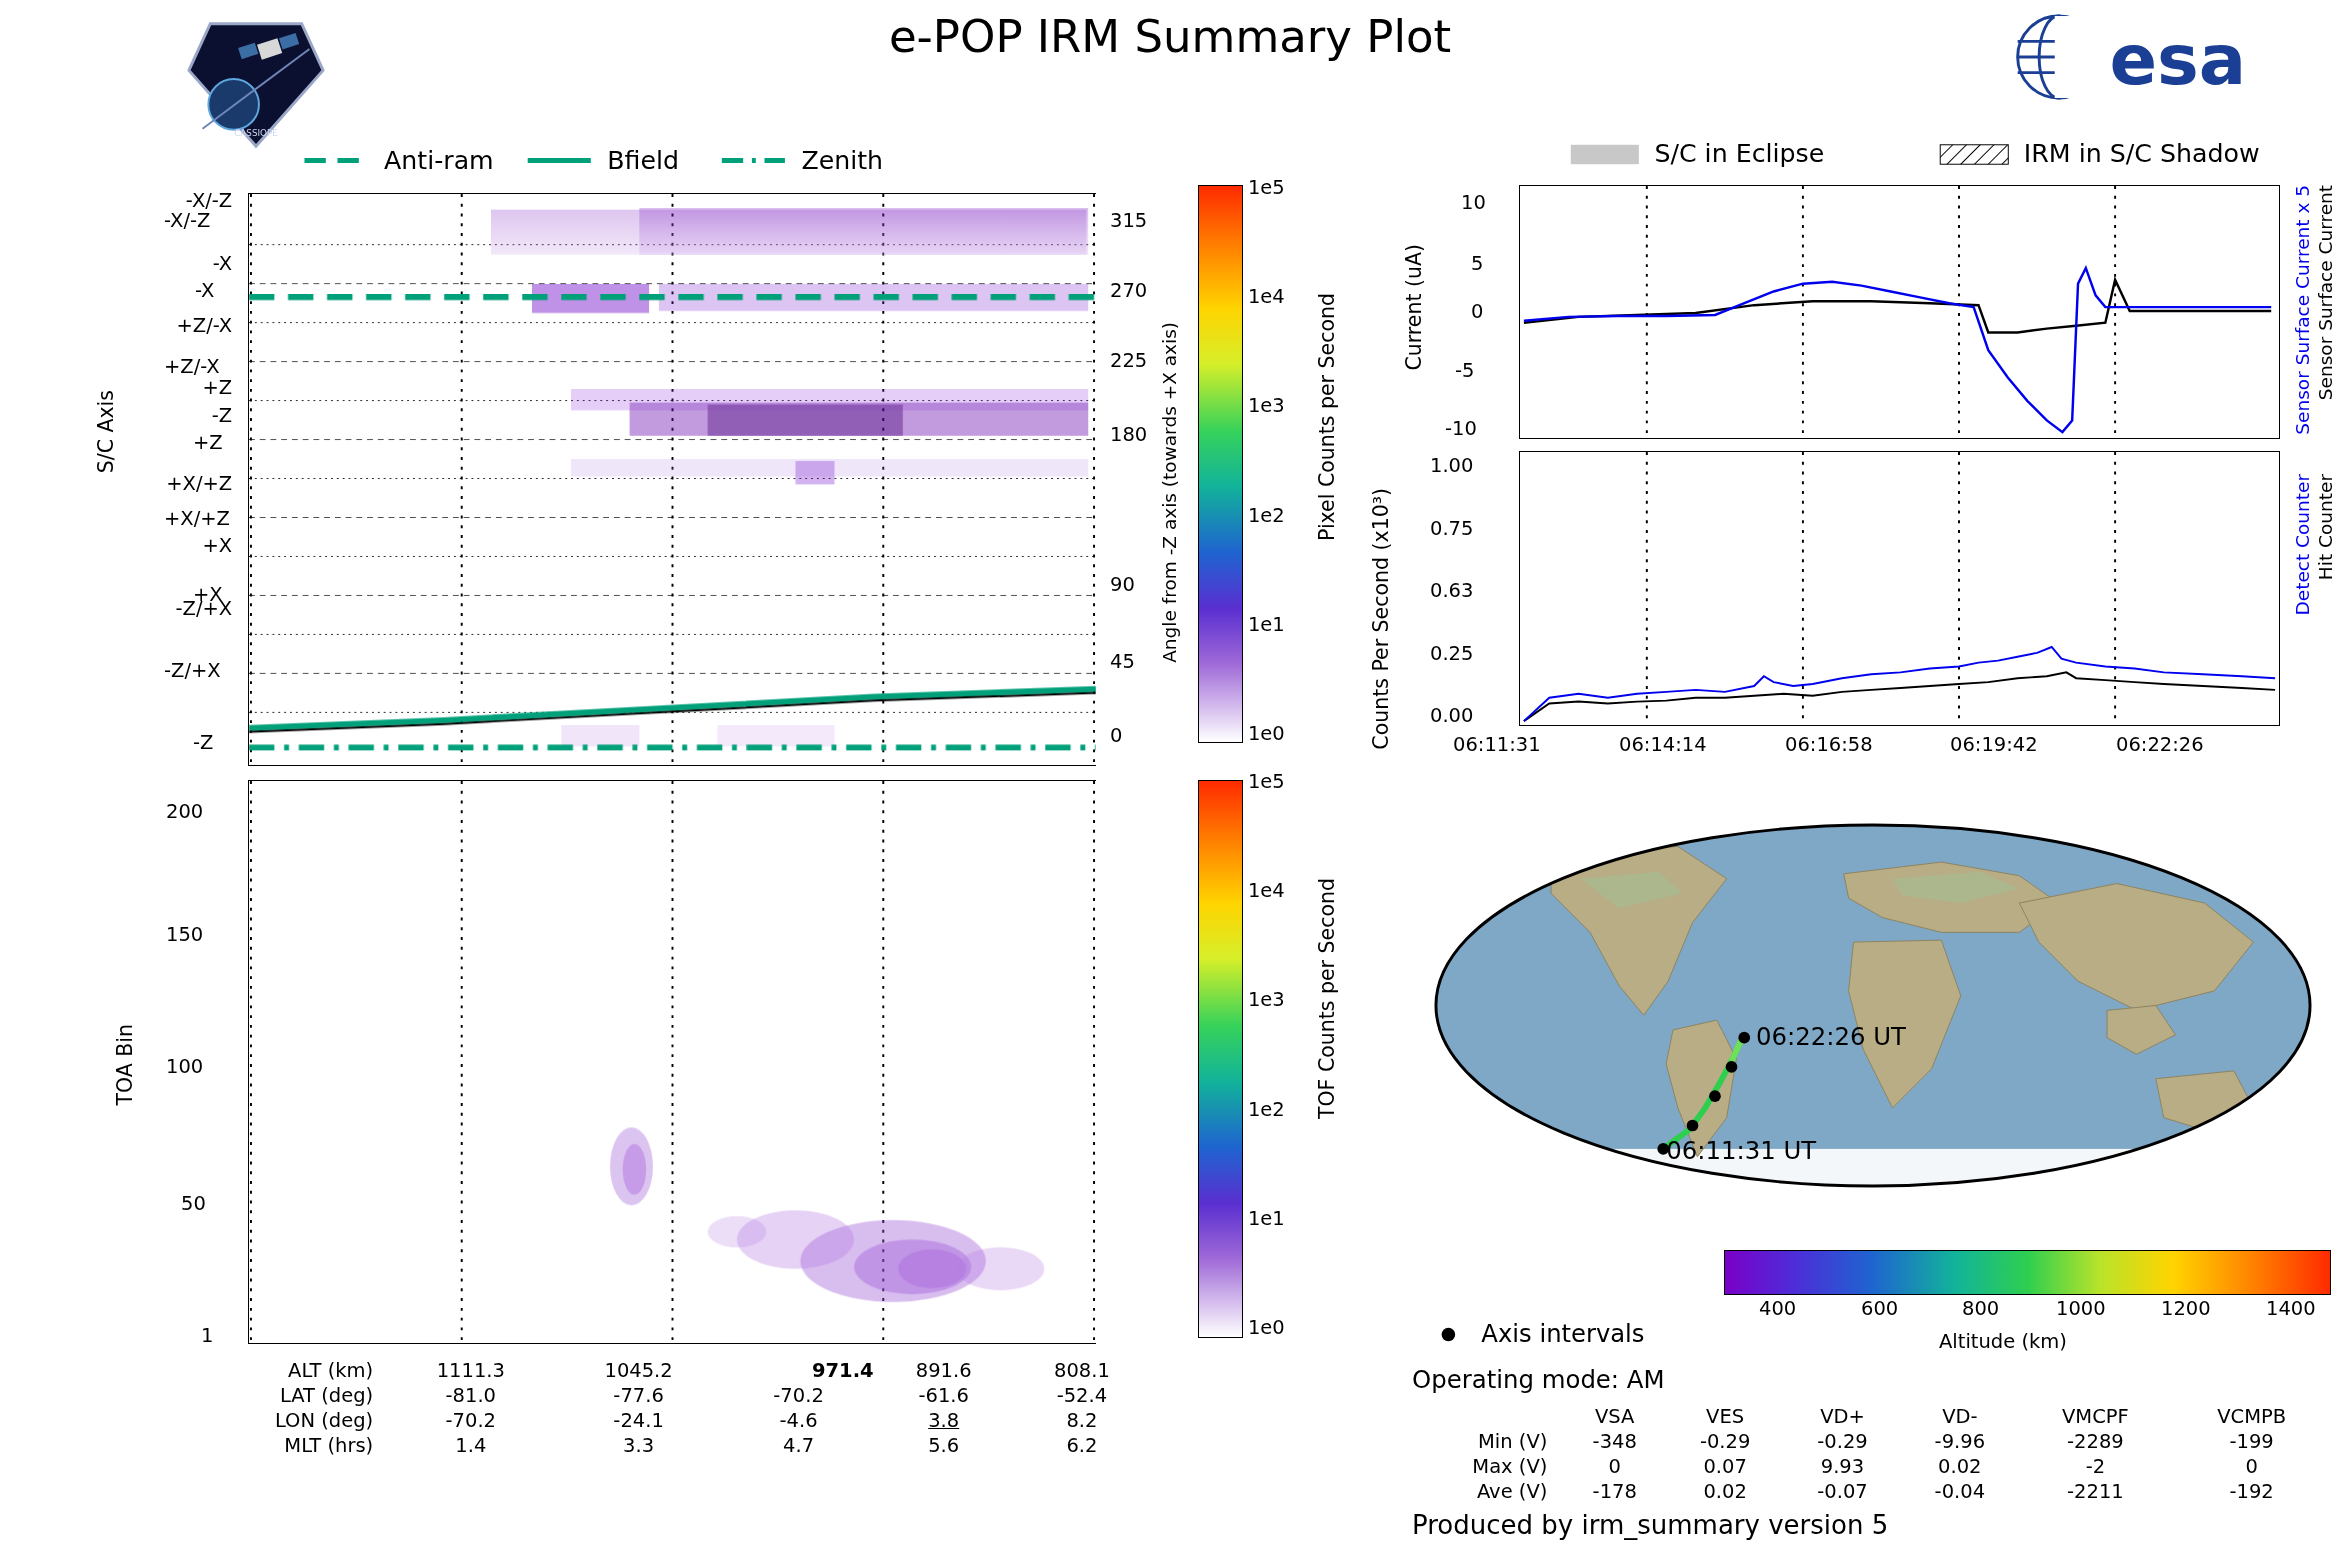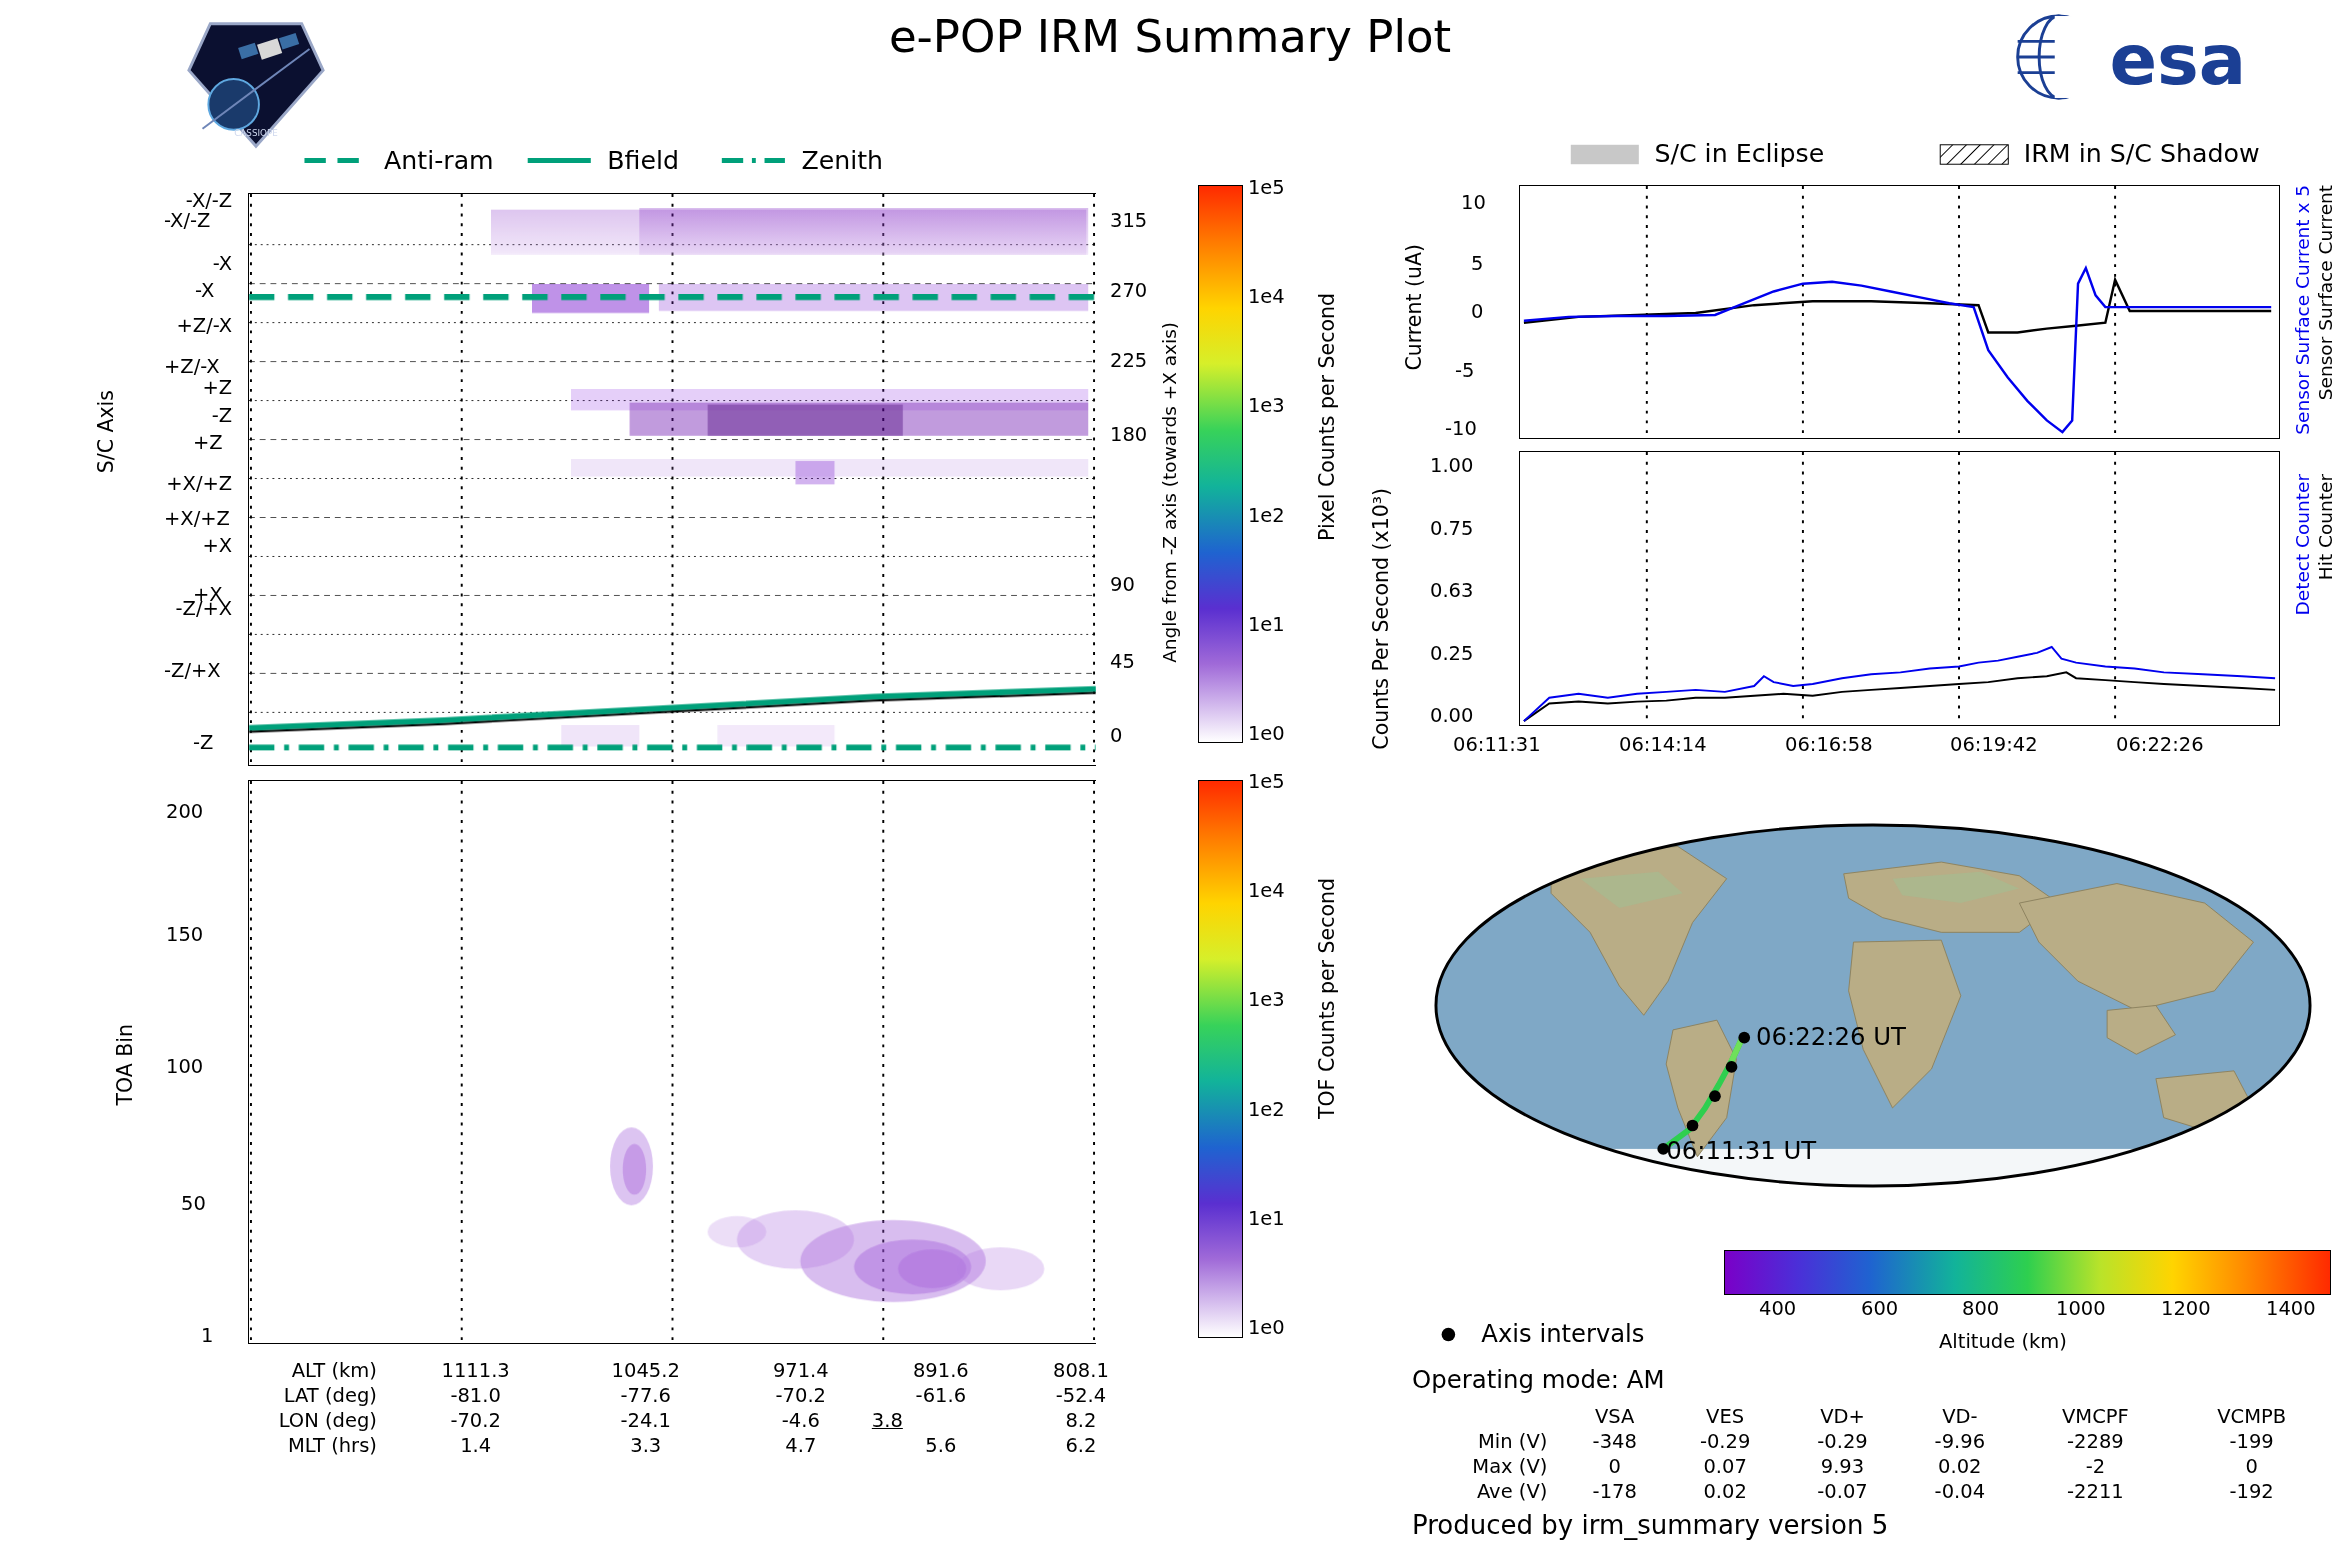--- a/index.html
+++ b/index.html
@@ -200,38 +200,38 @@
 </div>
 <div class="abs axlbl vert" style="left:1315px;top:878px;">TOF Counts per Second</div>
 
 <div class="abs" style="left:117px;top:1358px;width:1034px;">
   <table style="width:1034px;">
     <tbody>
     <tr>
       <td style="text-align:right;padding-right:13.7px;">ALT (km)</td>
       <td style="text-align:center;">1111.3</td>
       <td style="text-align:center;">1045.2</td>
-      <td style="text-align:center;">971.4</td>
+      <td style="text-align:right;font-weight:bold;">971.4</td>
       <td style="text-align:center;">891.6</td>
       <td style="text-align:center;">808.1</td>
     </tr>
     <tr>
       <td style="text-align:right;padding-right:13.7px;">LAT (deg)</td>
       <td style="text-align:center;">-81.0</td>
       <td style="text-align:center;">-77.6</td>
       <td style="text-align:center;">-70.2</td>
       <td style="text-align:center;">-61.6</td>
       <td style="text-align:center;">-52.4</td>
     </tr>
     <tr>
       <td style="text-align:right;padding-right:13.7px;">LON (deg)</td>
       <td style="text-align:center;">-70.2</td>
       <td style="text-align:center;">-24.1</td>
       <td style="text-align:center;">-4.6</td>
-      <td style="text-decoration:underline;">3.8</td>
+      <td style="text-align:center;text-decoration:underline;">3.8</td>
       <td style="text-align:center;">8.2</td>
     </tr>
     <tr>
       <td style="text-align:right;padding-right:13.7px;">MLT (hrs)</td>
       <td style="text-align:center;">1.4</td>
       <td style="text-align:center;">3.3</td>
       <td style="text-align:center;">4.7</td>
       <td style="text-align:center;">5.6</td>
       <td style="text-align:center;">6.2</td>
     </tr>

